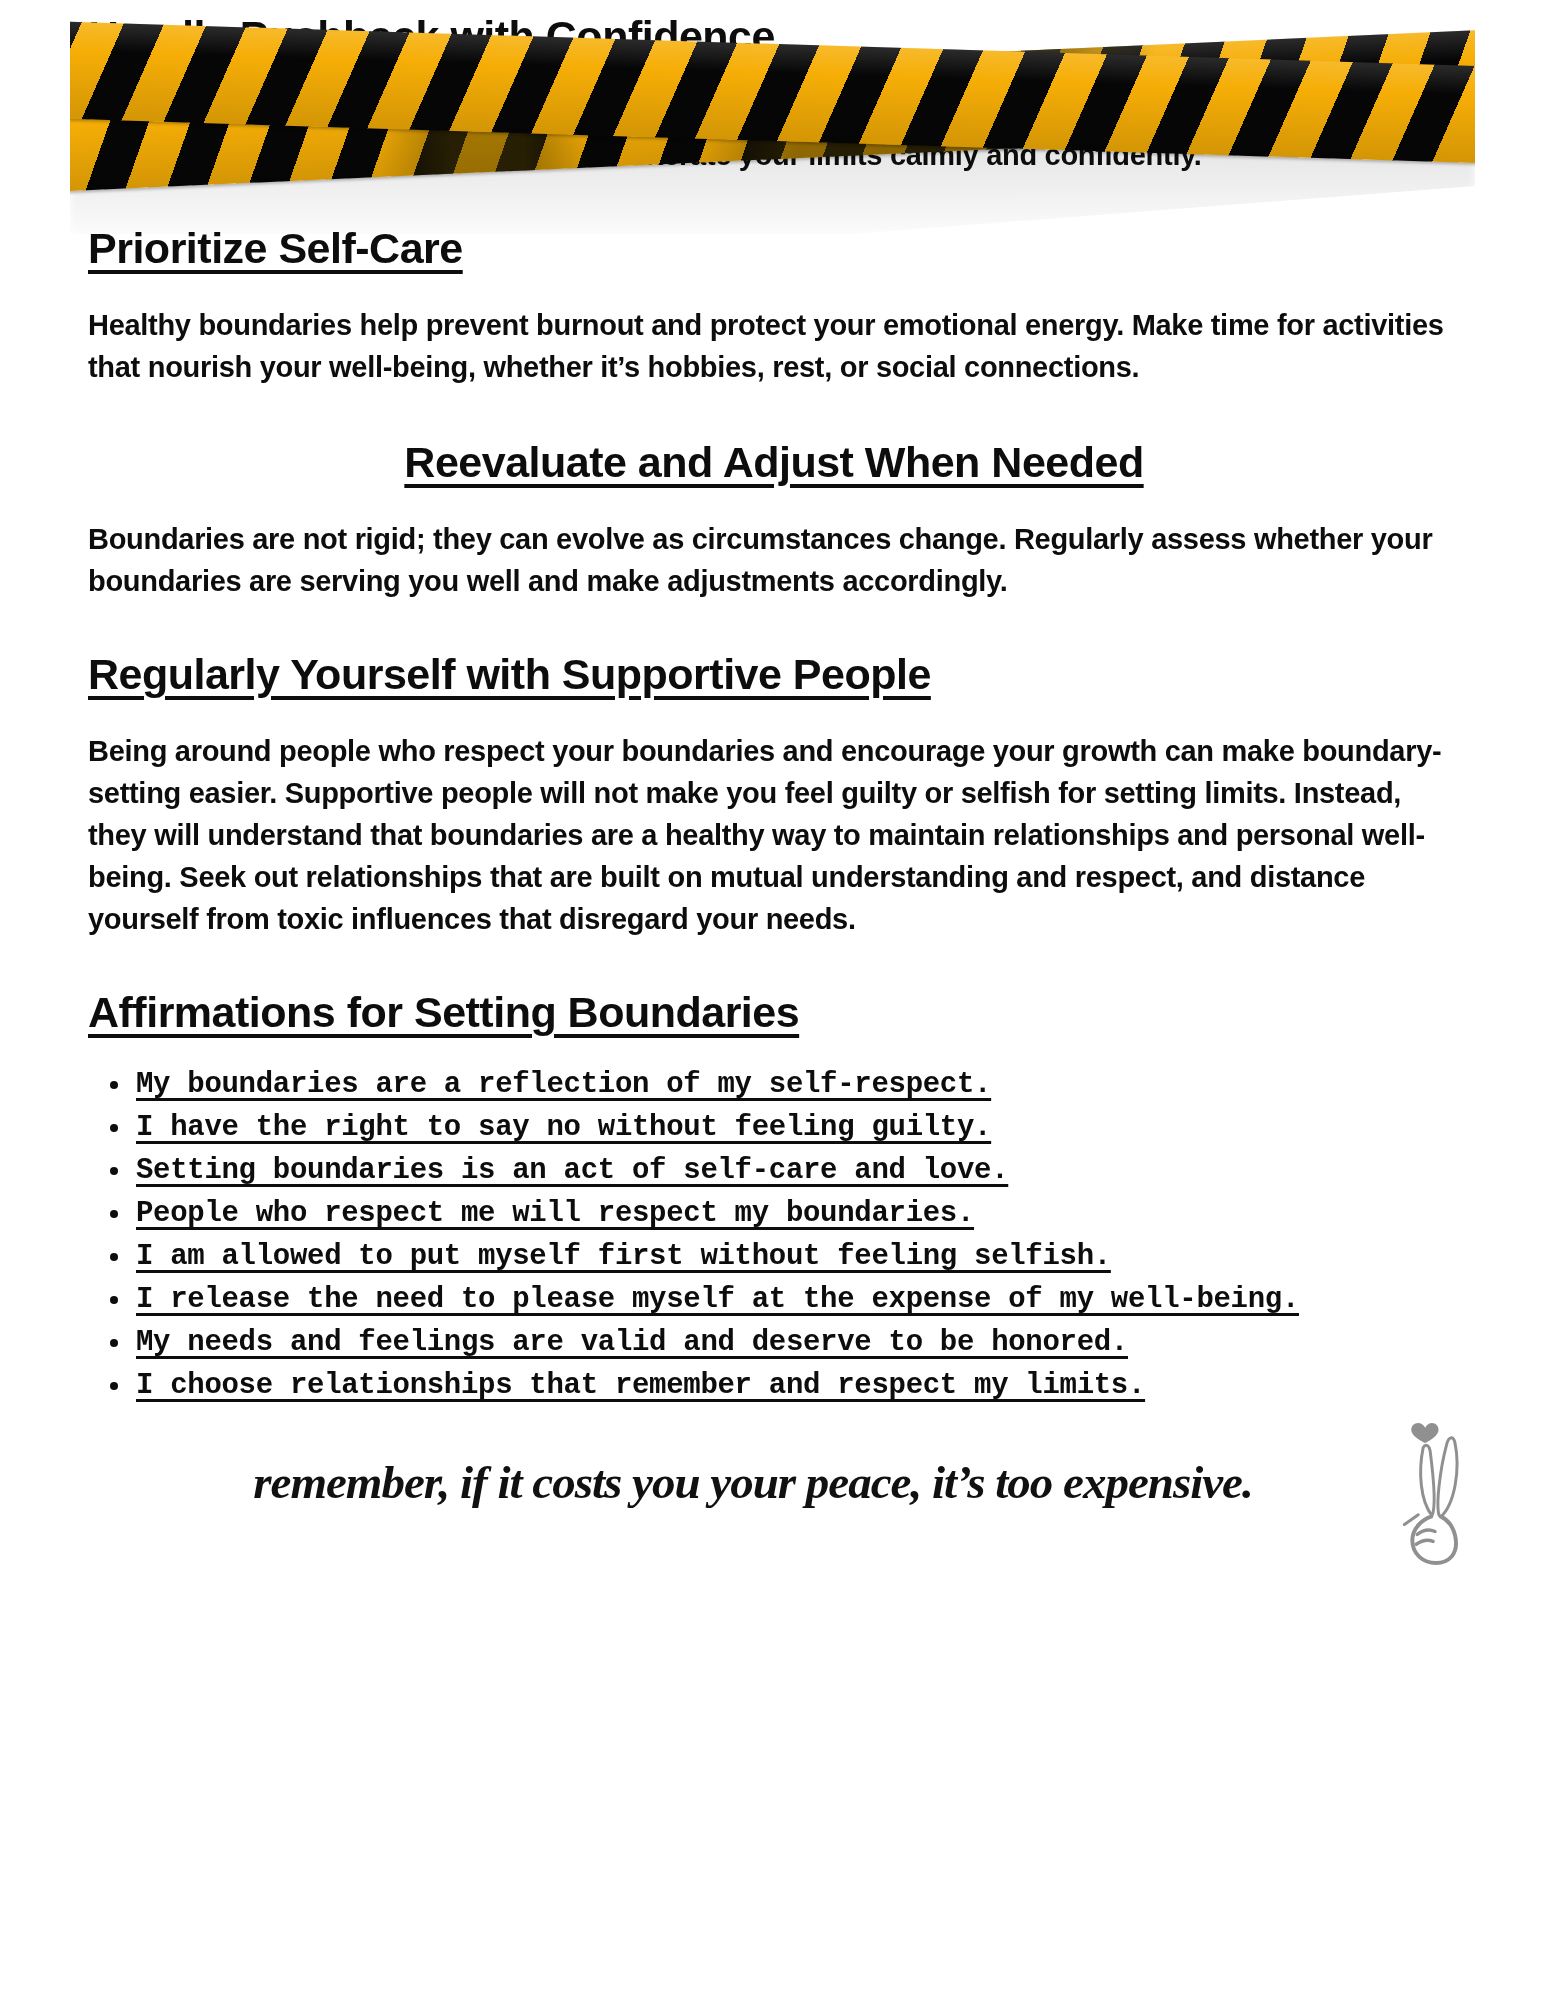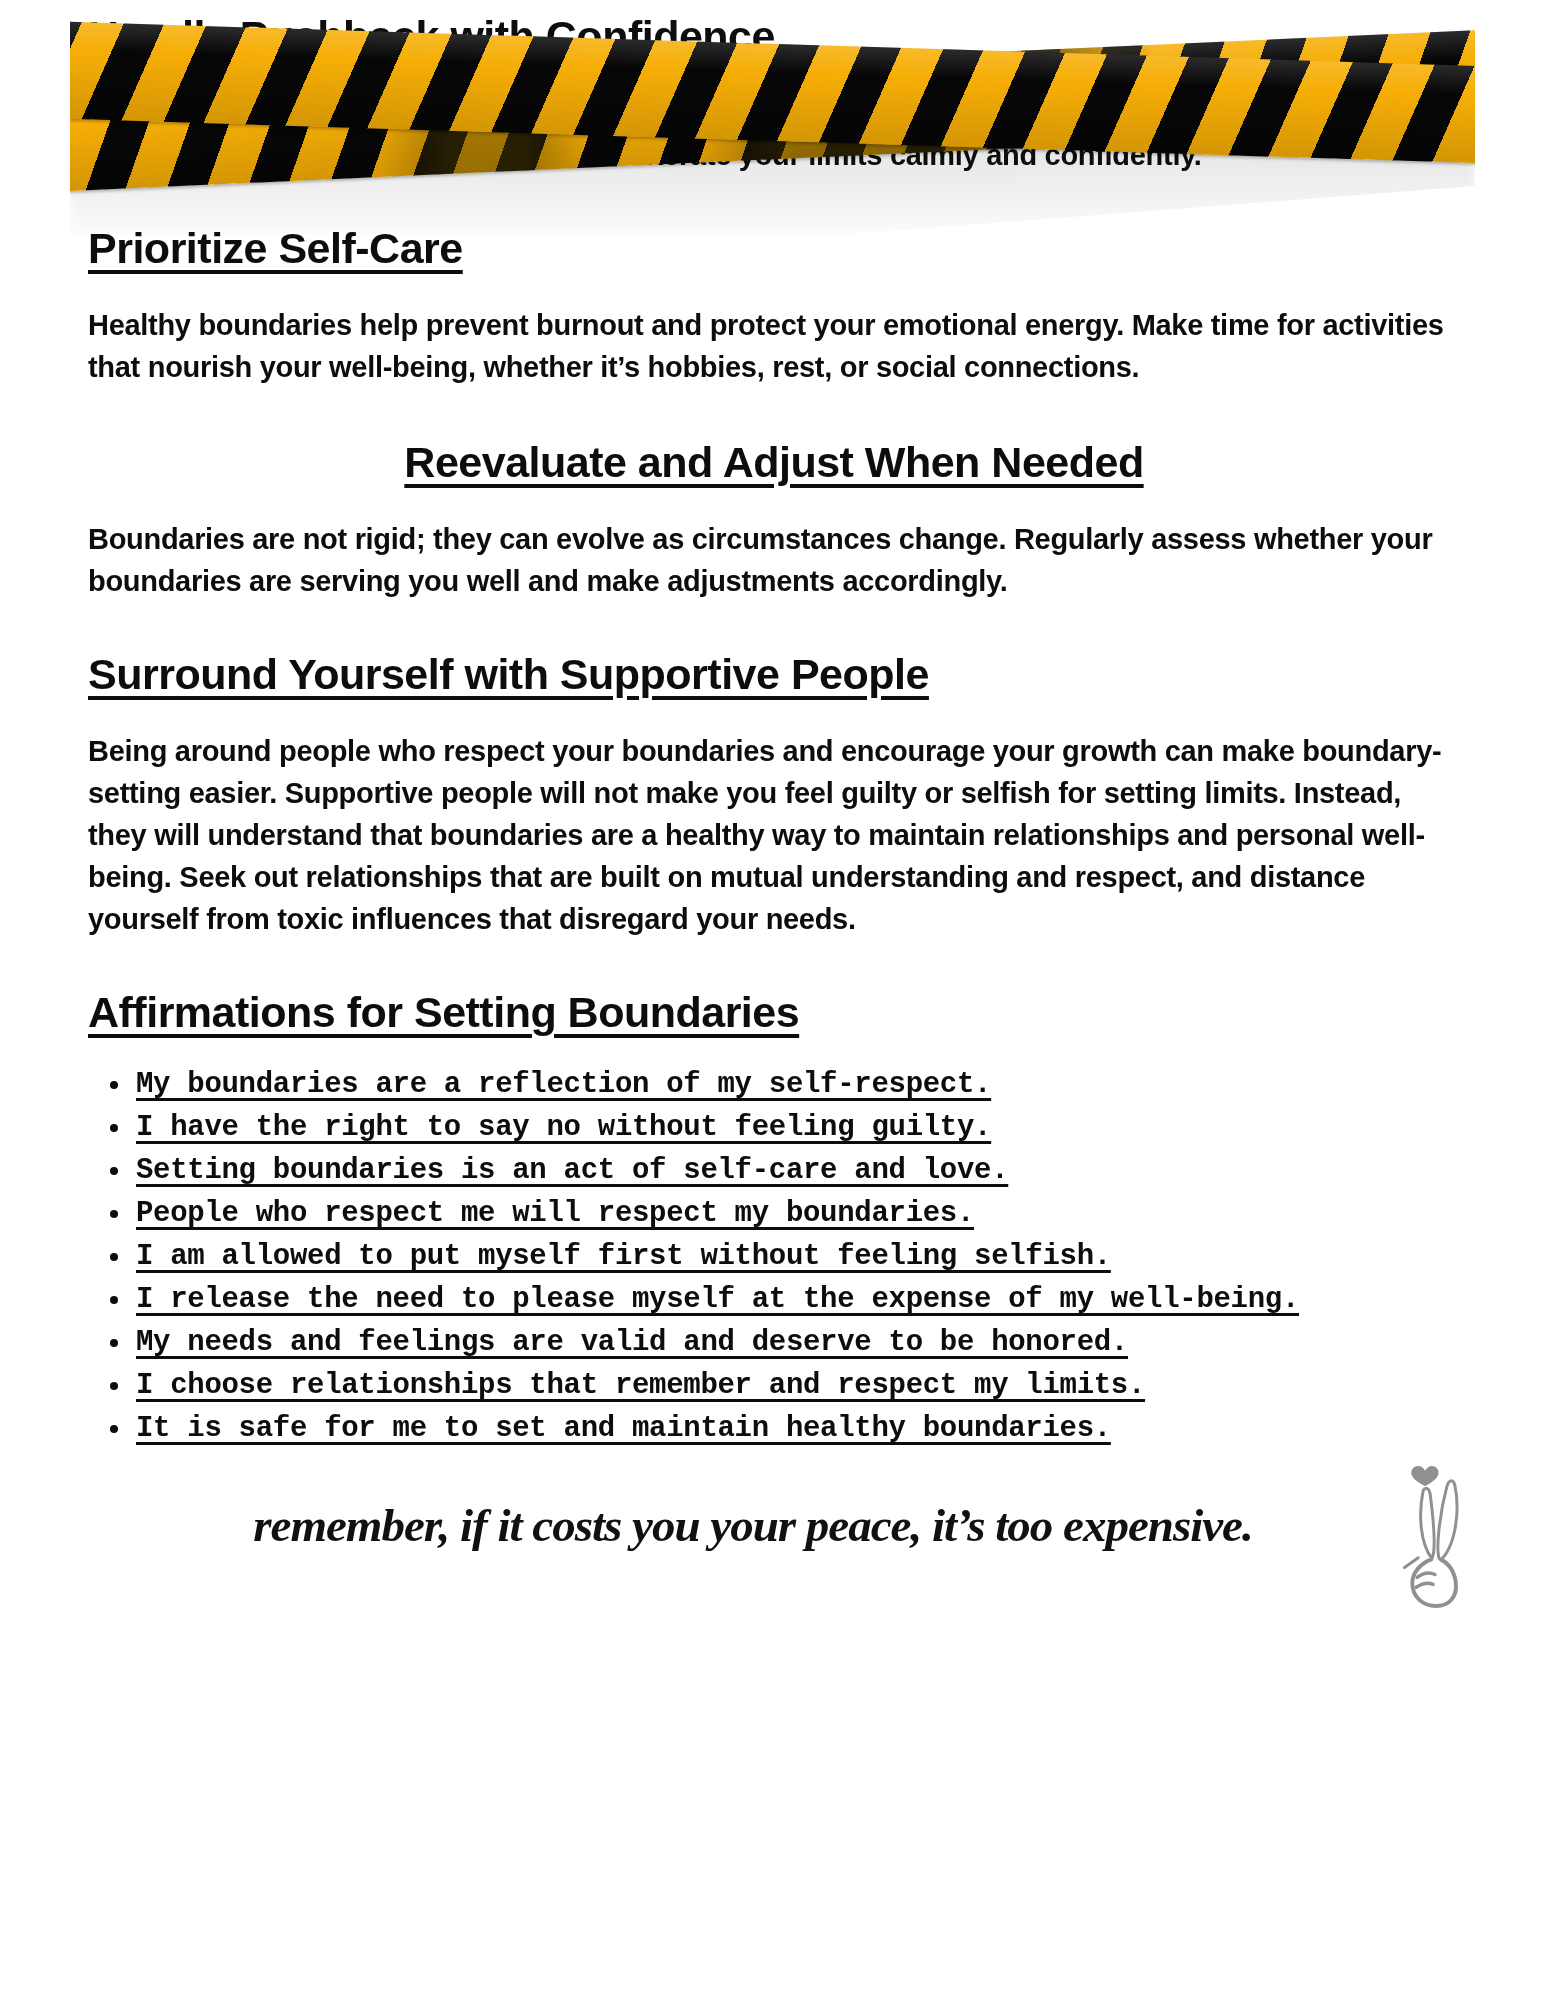--- a/index.html
+++ b/index.html
@@ -120,21 +120,21 @@
 
     <h2 class="section-heading first">Handle Pushback with Confidence</h2>
     <p class="body-text">Some people may challenge your boundaries, especially if they are used to you accommodating them. Stand firm in your decisions and reiterate your limits calmly and confidently.</p>
 
     <h2 class="section-heading">Prioritize Self-Care</h2>
     <p class="body-text roomy">Healthy boundaries help prevent burnout and protect your emotional energy. Make time for activities that nourish your well-being, whether it’s hobbies, rest, or social connections.</p>
 
     <h2 class="section-heading h3">Reevaluate and Adjust When Needed</h2>
     <p class="body-text">Boundaries are not rigid; they can evolve as circumstances change. Regularly assess whether your boundaries are serving you well and make adjustments accordingly.</p>
 
-    <h2 class="section-heading">Surround Yourself with Supportive People</h2>
+    <h2 class="section-heading">Regularly Yourself with Supportive People</h2>
     <p class="body-text">Being around people who respect your boundaries and encourage your growth can make boundary-setting easier. Supportive people will not make you feel guilty or selfish for setting limits. Instead, they will understand that boundaries are a healthy way to maintain relationships and personal well-being. Seek out relationships that are built on mutual understanding and respect, and distance yourself from toxic influences that disregard your needs.</p>
 
     <h2 class="section-heading">Affirmations for Setting Boundaries</h2>
 
     <ul class="affirmations">
       <li>
         <span class="bullet-dot"></span>
         <span class="aff-text">My boundaries are a reflection of my self-respect.</span>
       </li>
       <li>
@@ -158,24 +158,20 @@
         <span class="aff-text">I release the need to please myself at the expense of my well-being.</span>
       </li>
       <li>
         <span class="bullet-dot"></span>
         <span class="aff-text">My needs and feelings are valid and deserve to be honored.</span>
       </li>
       <li>
         <span class="bullet-dot"></span>
         <span class="aff-text">I choose relationships that remember and respect my limits.</span>
       </li>
-      <li>
-        <span class="bullet-dot"></span>
-        <span class="aff-text">It is safe for me to set and maintain healthy boundaries.</span>
-      </li>
     </ul>
 
     <div class="footer">
       <div class="script-quote">remember, if it costs you your peace, it’s too expensive.</div>
       <svg class="doodle" viewBox="0 0 68 150" fill="none" xmlns="http://www.w3.org/2000/svg">
         <path d="M23,10 c-3.5,-8 -15,-5.5 -14,3 c1,6.5 14,12.5 14,12.5 c0,0 12.5,-6 13.5,-12.5 c1,-8.5 -10,-11 -13.5,-3 Z" fill="#909090"></path>
         <path d="M21,30 C16,54 18,84 30,99 C34,90 31,56 28,33 C26.5,26.5 23,26.5 21,30 Z" fill="#ffffff" stroke="#909090" stroke-width="3" stroke-linejoin="round"></path>
         <path d="M53,24 C59,52 53,88 38,101 C33,92 38,52 45,26 C47,19 51,18 53,24 Z" fill="#ffffff" stroke="#909090" stroke-width="3" stroke-linejoin="round"></path>
         <path d="M29,100 C20,103 10,112 10,124 C10,138 21,147 34,147 C47,147 56,138 54,123 C52.5,111 46,103 39,100" fill="#ffffff" stroke="#909090" stroke-width="4" stroke-linecap="round"></path>
         <path d="M15,118 q9,-7 18,-3" stroke="#909090" stroke-width="3.5" stroke-linecap="round"></path>

